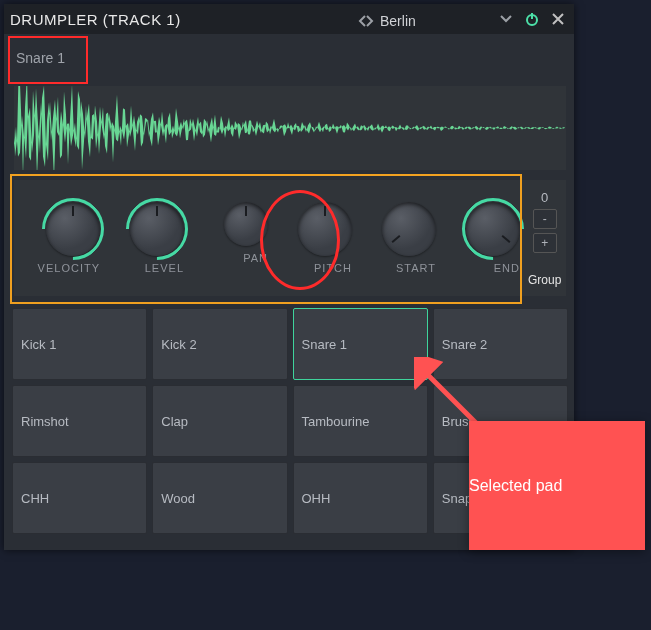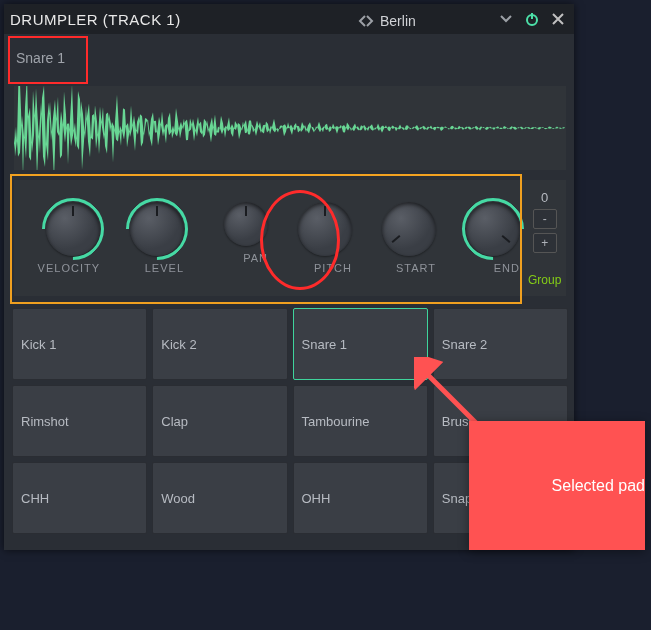--- a/index.html
+++ b/index.html
@@ -21,27 +21,27 @@
   .knob{width:78px;display:flex;flex-direction:column;align-items:flex-end;gap:6px}
   .knob .dial{width:54px;height:54px;border-radius:50%;background:radial-gradient(circle at 35% 30%,#5a5e66,#3a3e45 60%);position:relative;box-shadow:inset 0 2px 4px rgba(0,0,0,.6),0 1px 2px rgba(0,0,0,.4)}
   .knob .ring{position:absolute;inset:-4px;border-radius:50%;border:3px solid transparent}
   .knob.accent .ring{border-color:#46d9a4;border-bottom-color:transparent;transform:rotate(45deg)}
   .knob.small .dial{width:44px;height:44px}
   .knob .tick{position:absolute;left:50%;top:4px;width:2px;height:10px;background:#1a1c20;transform:translateX(-50%)}
   .knob label{font-size:11px;letter-spacing:1px;color:#8f939a}
   .group-col{width:54px;display:flex;flex-direction:column;align-items:center;gap:4px;padding-right:6px}
   .group-val{font-size:13px;color:#b7bbc2}
   .sq-btn{width:22px;height:18px;border:1px solid #555;background:#2d3137;color:#aeb2b9;font-size:12px;display:flex;align-items:center;justify-content:center;border-radius:2px}
-  .group-lbl{font-size:12px;color:#84cc16;margin-top:16px}
+  .group-lbl{font-size:12px;color:#e5e5e5;margin-top:16px}
   .orange-box{position:absolute;left:6px;top:170px;width:508px;height:126px;border:2px solid #f0a020;pointer-events:none}
   .red-oval{position:absolute;left:256px;top:186px;width:74px;height:94px;border:3px solid #ff2b2b;border-radius:50%;pointer-events:none}
   .pads{position:absolute;left:8px;top:304px;width:556px;display:grid;grid-template-columns:repeat(4,1fr);gap:5px}
   .pad{height:72px;background:#3a3e45;border:1px solid #2a2d33;border-radius:2px;padding:6px 8px;color:#b7bbc2;font-size:13px;text-align:left}
   .pad.selected{border:1px solid #3fd49c}
-  .callout{position:absolute;left:469px;top:421px;width:176px;height:129px;background:#ff5252;color:#fff;display:flex;align-items:center;justify-content:flex-end;font-size:16px;box-shadow:0 2px 10px rgba(0,0,0,.4)}
+  .callout{position:absolute;left:469px;top:421px;width:176px;height:129px;background:#ff5252;color:#fff;display:flex;align-items:center;justify-content:flex-start;font-size:16px;box-shadow:0 2px 10px rgba(0,0,0,.4)}
   .arrow{position:absolute;left:414px;top:357px;width:80px;height:80px;pointer-events:none}
 </style>
 </head>
 <body>
 
 <div class="panel">
 
   <div class="titlebar">
     <span class="title">DRUMPLER (TRACK 1)</span>
     <div class="preset-area">

